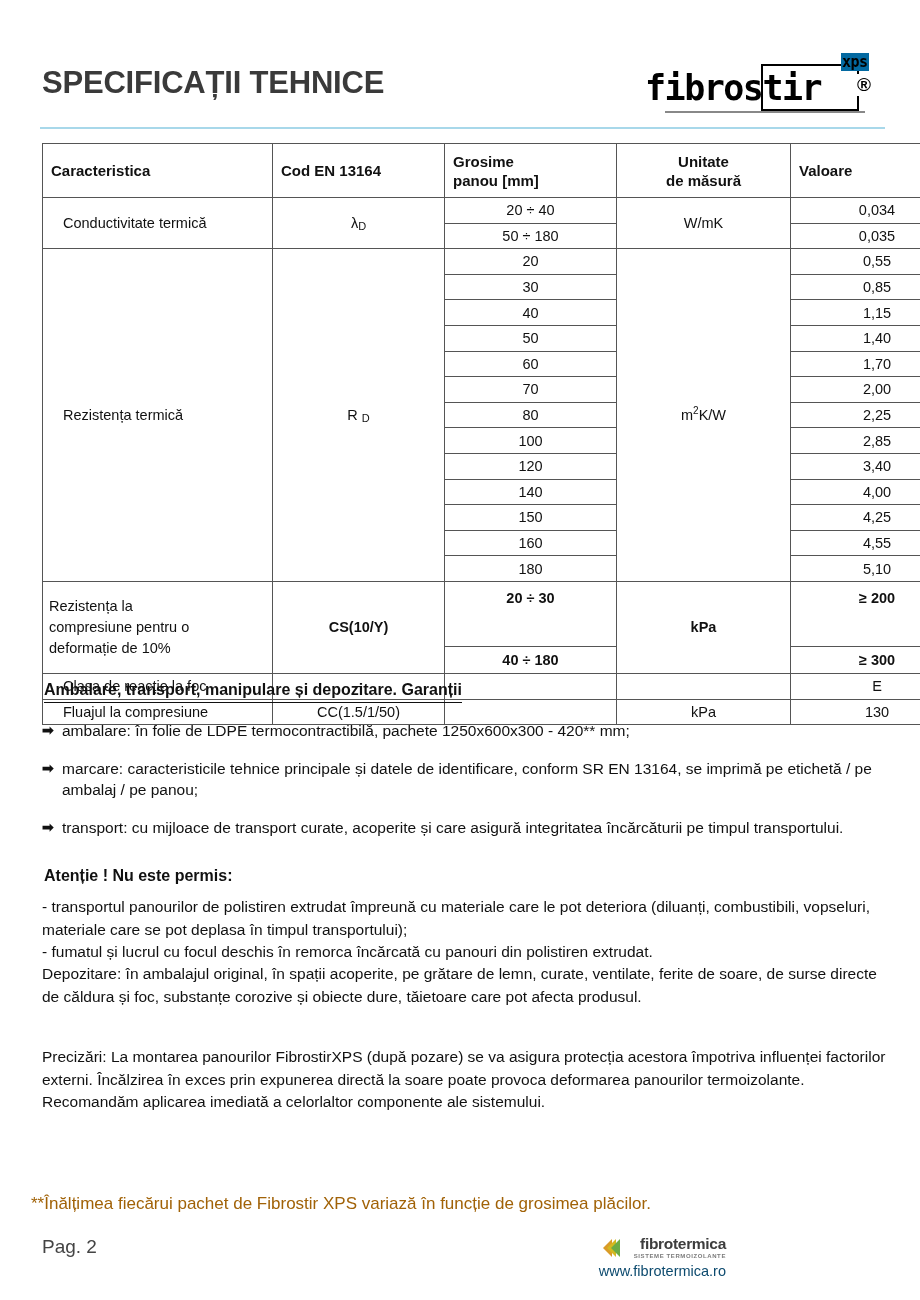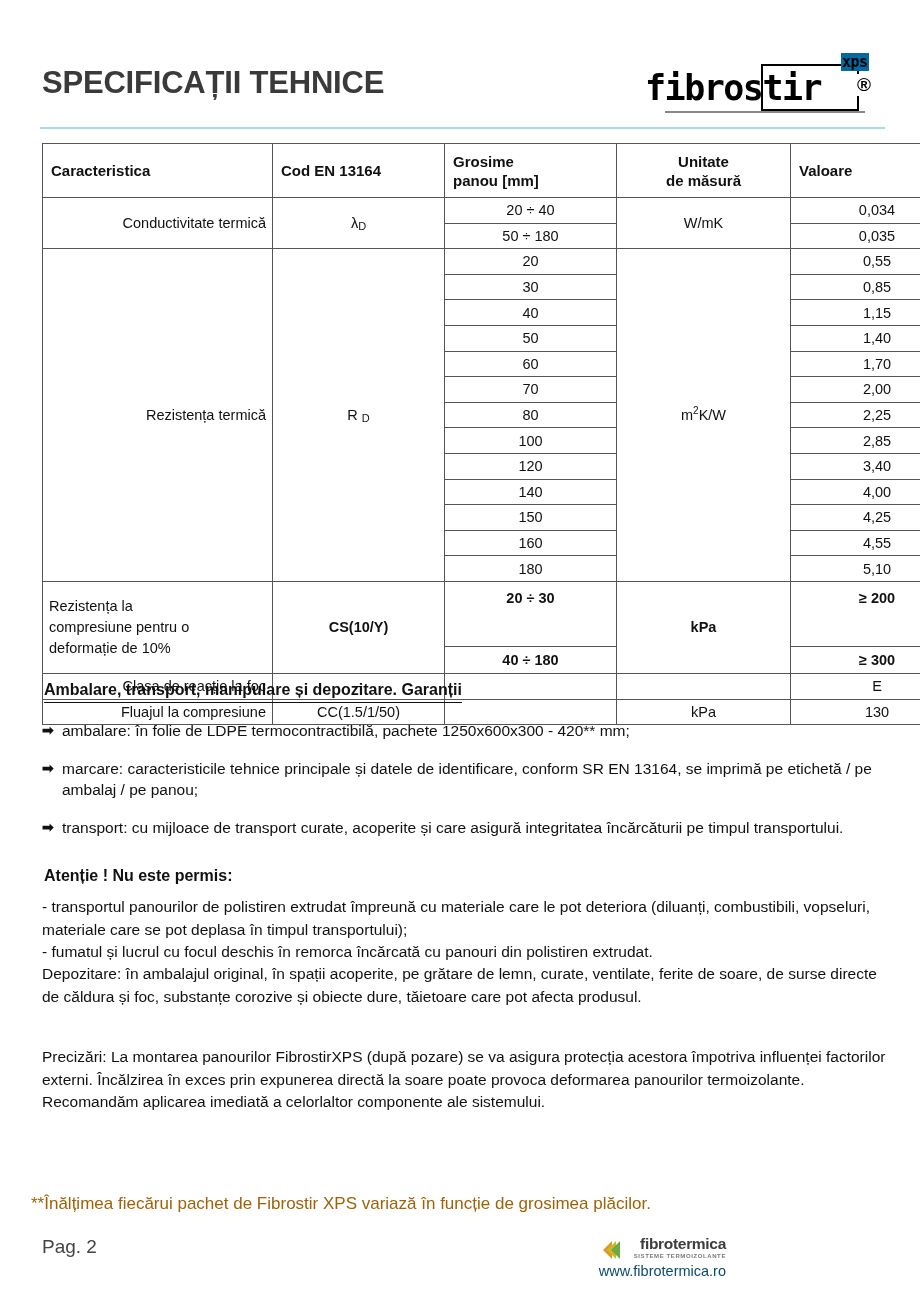--- a/index.html
+++ b/index.html
@@ -129,21 +129,21 @@
     text-align: left;
     height: 47px;
     padding: 3px 8px;
     line-height: 19px;
   }
   .c-char  { width: 213px; }
   .c-cod   { width: 155px; text-align: center; }
   .c-gros  { width: 155px; text-align: center; }
   .c-unit  { width: 157px; text-align: center; }
   .c-val   { width: 156px; text-align: center; }
-  td.left   { text-align: right; padding-left: 6px; }
+  td.left   { text-align: left; padding-left: 20px; }
   td.ctr    { text-align: center; }
   td.bold   { font-weight: bold; }
   .rowh25 td { height: 24.6px; }
   .sub-d {
     font-size: 11px;
     vertical-align: baseline;
     position: relative;
     top: 2px;
     letter-spacing: 0;
   }
@@ -222,21 +222,21 @@
   .footer-logo {
     position: absolute;
     right: 36px;
     top: 1236px;
     width: 180px;
     height: 52px;
     text-align: right;
   }
   .ft-row {
     display: flex;
-    align-items: flex-end;
+    align-items: center;
     justify-content: flex-end;
     gap: 19px;
   }
   .chevrons { display: flex; align-items: center; }
   .chev {
     width: 0; height: 0;
     border-top: 9px solid transparent;
     border-bottom: 9px solid transparent;
     margin-right: -5px;
   }

